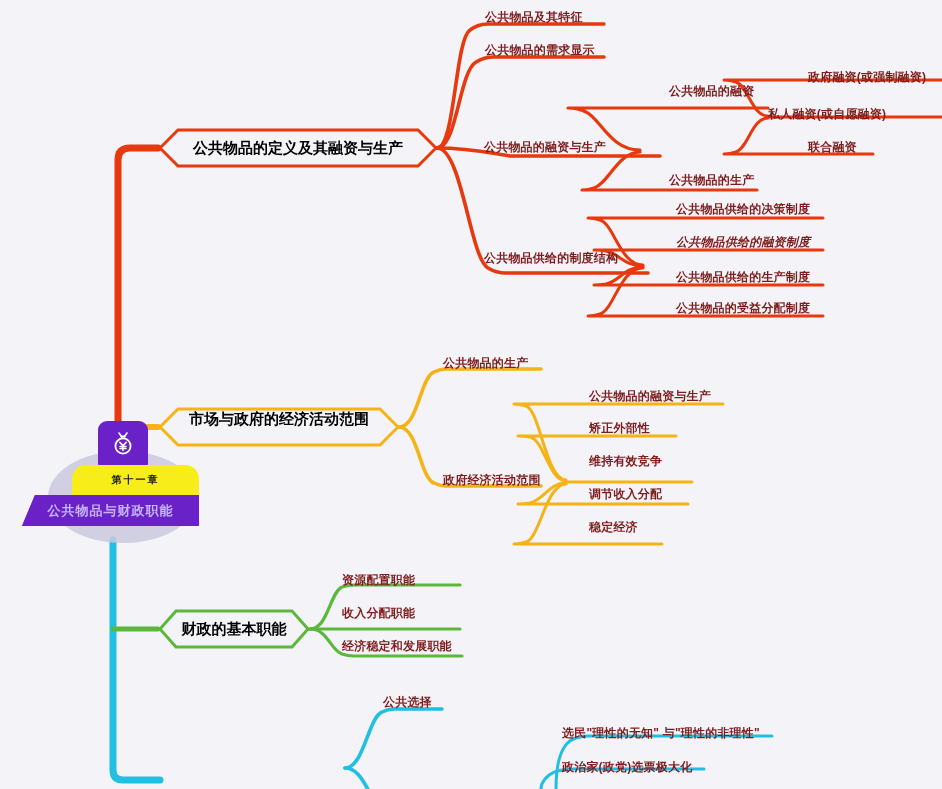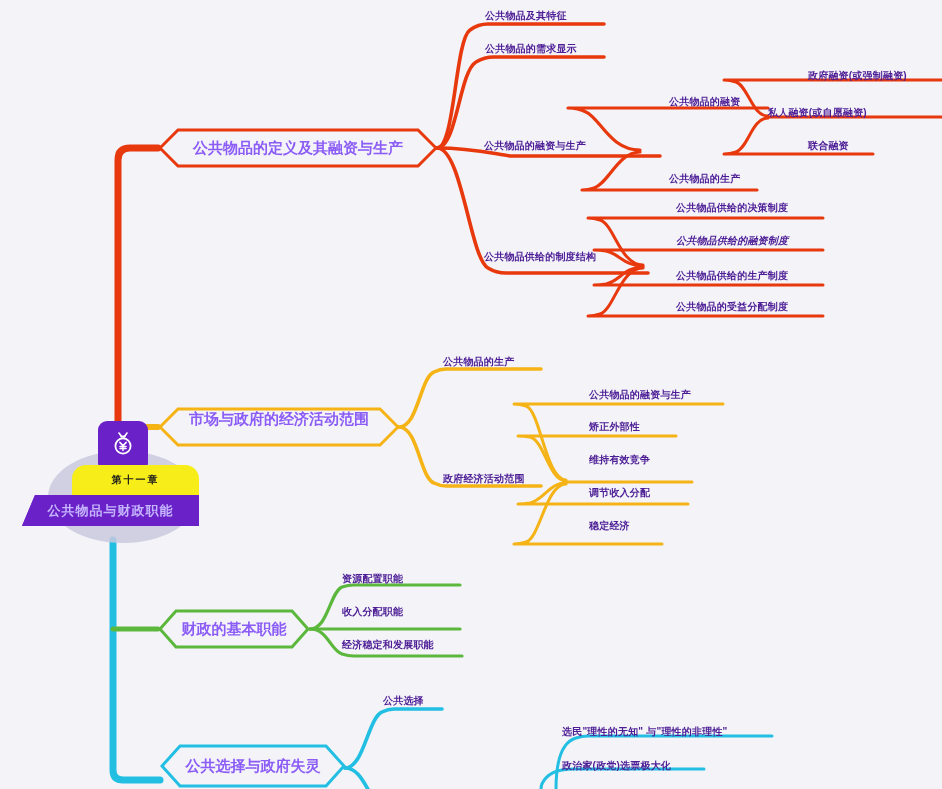--- a/index.html
+++ b/index.html
@@ -9,33 +9,33 @@
     font-family:"Liberation Sans","DejaVu Sans",sans-serif;
     overflow:hidden;
     position:relative;
   }
   #canvas{position:absolute;inset:0;width:942px;height:789px;}
   svg.links{position:absolute;left:0;top:0;width:942px;height:789px;pointer-events:none;}
 
   
   .leaf{
     position:absolute;
-    font-size:10px;
+    font-size:12px;
     font-weight:bold;
-    color:#4c1d95;
+    color:#7f1d1d;
     white-space:nowrap;
     line-height:1;
     letter-spacing:.2px;
   }
 
   
   .hex{
     position:absolute;
     display:flex;align-items:center;justify-content:center;
-    font-size:15px;font-weight:bold;color:#8b5cf6;
+    font-size:15px;font-weight:bold;color:#000000;
     white-space:nowrap;
     box-sizing:border-box;
     background:transparent;
   }
   .hex .hexbg{position:absolute;inset:0;}
   .hex .hextxt{position:relative;z-index:2;padding:0 14px;}
 
   
   #central{position:absolute;left:12px;top:421px;width:200px;height:122px;}
   #central .ellipse{
@@ -140,31 +140,25 @@
     <span class="hextxt">市场与政府的经济活动范围</span>
   </div>
 
   <div class="hex" style="left:158px;top:609px;width:152px;height:40px;">
     <svg class="hexbg" viewBox="0 0 152 40" preserveAspectRatio="none">
       <polygon points="18,2 134,2 150,20 134,38 18,38 2,20" fill="none" stroke="#5cb83c" stroke-width="3"></polygon>
     </svg>
     <span class="hextxt">财政的基本职能</span>
   </div>
 
-  <div class="hex" style="left:160px;top:744px;width:186px;height:44px;">
-    <svg class="hexbg" viewBox="0 0 186 44" preserveAspectRatio="none">
-      <polygon points="20,2 166,2 184,22 166,42 20,42 2,22" fill="none" stroke="#22bfe3" stroke-width="3"></polygon>
-    </svg>
-    <span class="hextxt">公共选择与政府失灵</span>
-  </div>
 
   <div class="leaf" style="left:485px;top:11px;">公共物品及其特征</div>
   <div class="leaf" style="left:485px;top:44px;">公共物品的需求显示</div>
   <div class="leaf" style="left:484px;top:141px;">公共物品的融资与生产</div>
-  <div class="leaf" style="left:669px;top:97px;text-align:right;">公共物品的融资</div>
+  <div class="leaf" style="left:669px;top:85px;text-align:right;">公共物品的融资</div>
   <div class="leaf" style="left:808px;top:71px;">政府融资(或强制融资)</div>
   <div class="leaf" style="left:768px;top:108px;text-align:right;">私人融资(或自愿融资)</div>
   <div class="leaf" style="left:808px;top:141px;">联合融资</div>
   <div class="leaf" style="left:669px;top:174px;">公共物品的生产</div>
   <div class="leaf" style="left:484px;top:252px;">公共物品供给的制度结构</div>
   <div class="leaf" style="left:676px;top:203px;">公共物品供给的决策制度</div>
   <div class="leaf" style="left:676px;top:236px;font-style:italic;">公共物品供给的融资制度</div>
   <div class="leaf" style="left:676px;top:271px;">公共物品供给的生产制度</div>
   <div class="leaf" style="left:676px;top:302px;">公共物品的受益分配制度</div>
 

